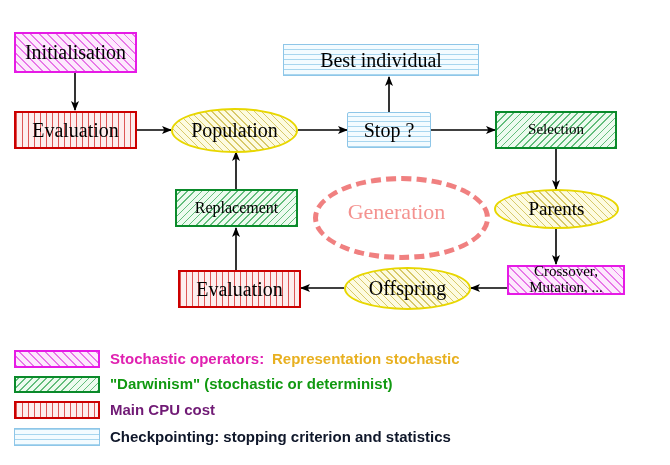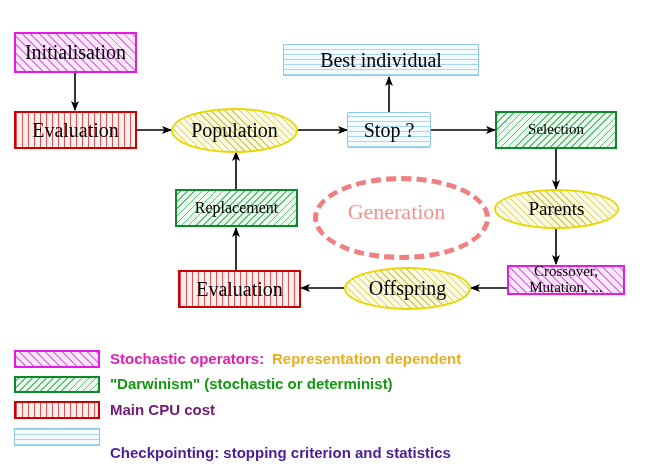--- a/index.html
+++ b/index.html
@@ -56,21 +56,21 @@
   }
 
   
   .legend-swatch{position:absolute;box-sizing:border-box;}
   .legend-text{position:absolute;white-space:nowrap;
       font-family:"Liberation Sans","DejaVu Sans",sans-serif;font-weight:bold;}
   .lg-magenta{color:#e020b0;}
   .lg-gold{color:#e8b020;}
   .lg-green{color:#119911;}
   .lg-red{color:#701a75;}
-  .lg-blue{color:#4c1d95;margin-top:16px;}
+  .lg-blue{color:#0f172a;}
 </style>
 </head>
 <body>
 
 <svg id="canvas" viewBox="0 0 670 465" xmlns="http://www.w3.org/2000/svg">
   <defs>
     <marker id="ah" markerWidth="10" markerHeight="10" refX="9" refY="4" orient="auto" markerUnits="userSpaceOnUse">
       <path d="M0,0 L10,4 L0,8 L2.4,4 z" fill="#000"></path>
     </marker>
   </defs>
@@ -143,21 +143,21 @@
   <span style="font-size:20px;">Offspring</span>
 </div>
 
 <div class="node fill-magenta" style="left:507px;top:265px;width:118px;height:30px;flex-direction:column;">
   <span style="font-size:15px;">Crossover,</span>
   <span style="font-size:15px;">Mutation, ...</span>
 </div>
 
 <div class="legend-swatch fill-magenta" style="left:14px;top:350px;width:86px;height:18px;"></div>
 <div class="legend-text lg-magenta" style="left:110px;top:350px;font-size:15px;">Stochastic operators:</div>
-<div class="legend-text lg-gold" style="left:272px;top:350px;font-size:15px;">Representation dependent</div>
+<div class="legend-text lg-gold" style="left:272px;top:350px;font-size:15px;">Representation stochastic</div>
 
 <div class="legend-swatch fill-green" style="left:14px;top:376px;width:86px;height:17px;"></div>
 <div class="legend-text lg-green" style="left:110px;top:375px;font-size:15px;">"Darwinism" (stochastic or determinist)</div>
 
 <div class="legend-swatch fill-red" style="left:14px;top:401px;width:86px;height:18px;"></div>
 <div class="legend-text lg-red" style="left:110px;top:401px;font-size:15px;">Main CPU cost</div>
 
 <div class="legend-swatch fill-blue" style="left:14px;top:428px;width:86px;height:18px;"></div>
 <div class="legend-text lg-blue" style="left:110px;top:428px;font-size:15px;">Checkpointing: stopping criterion and statistics</div>
 

